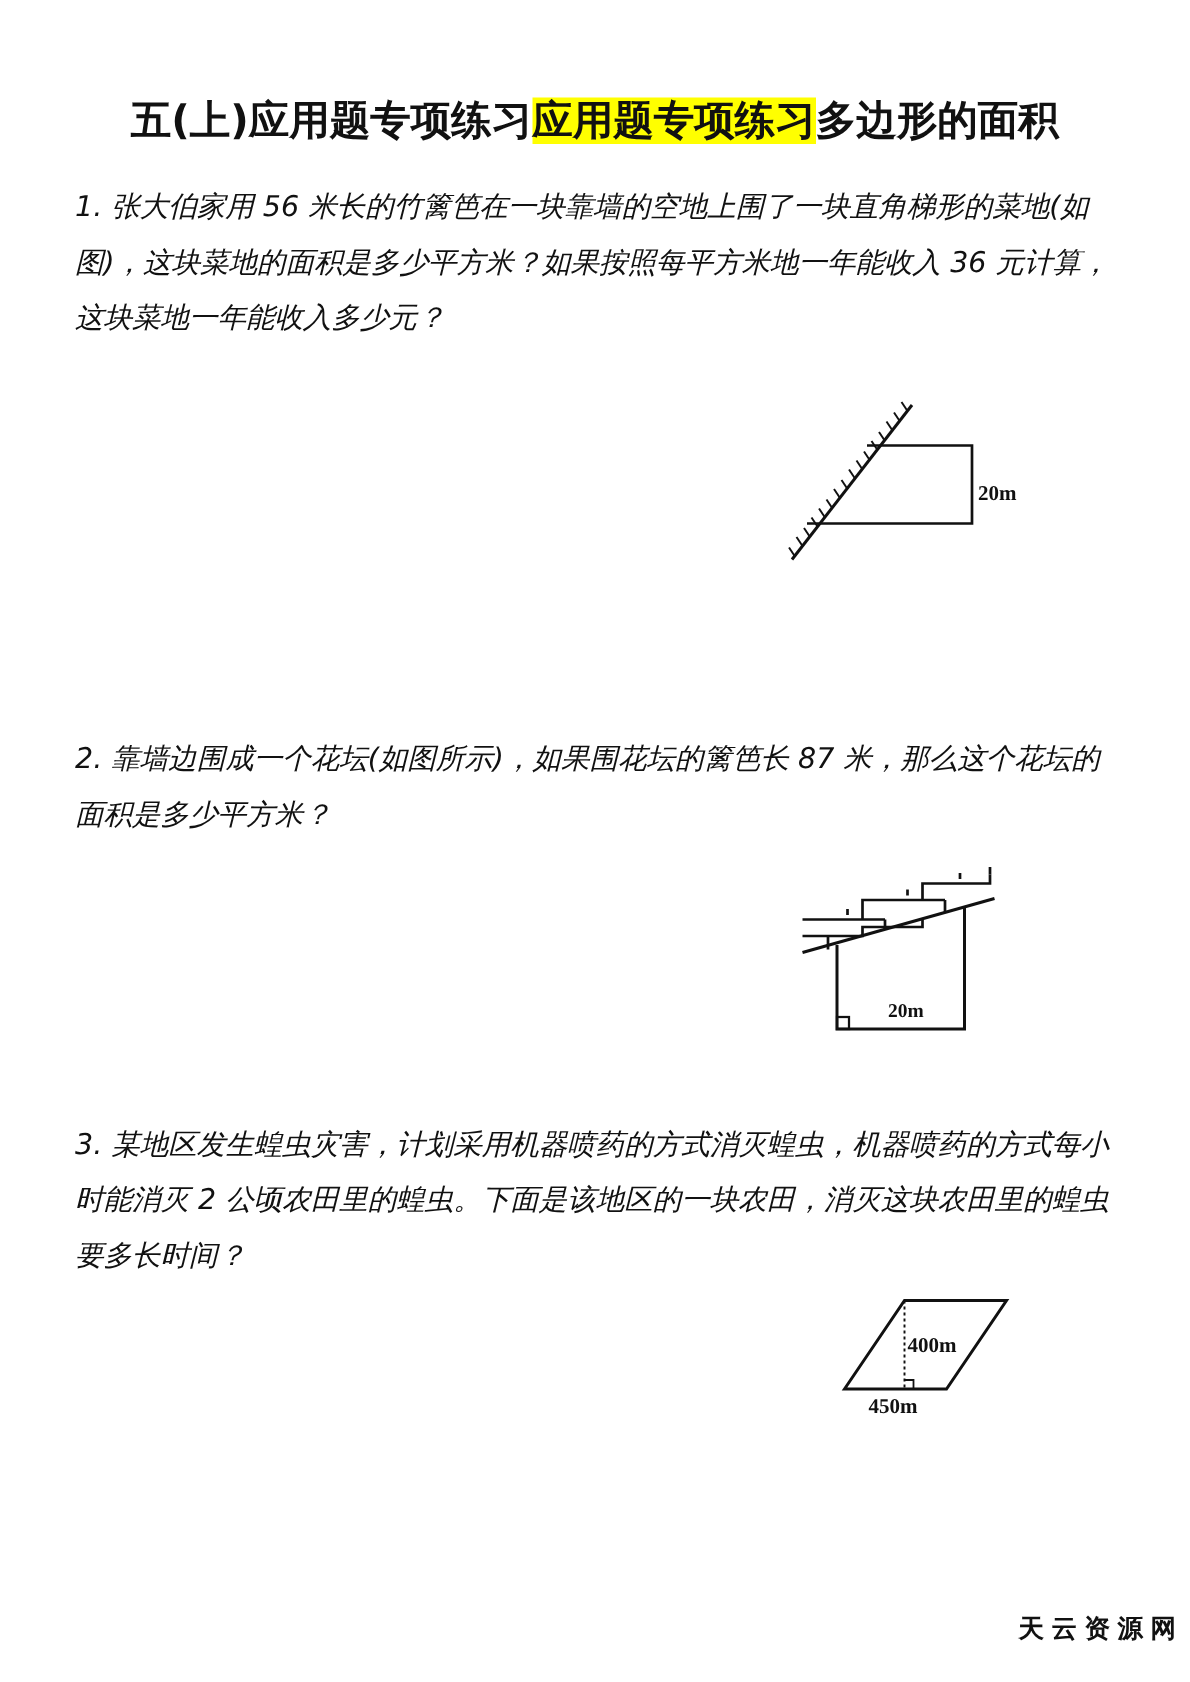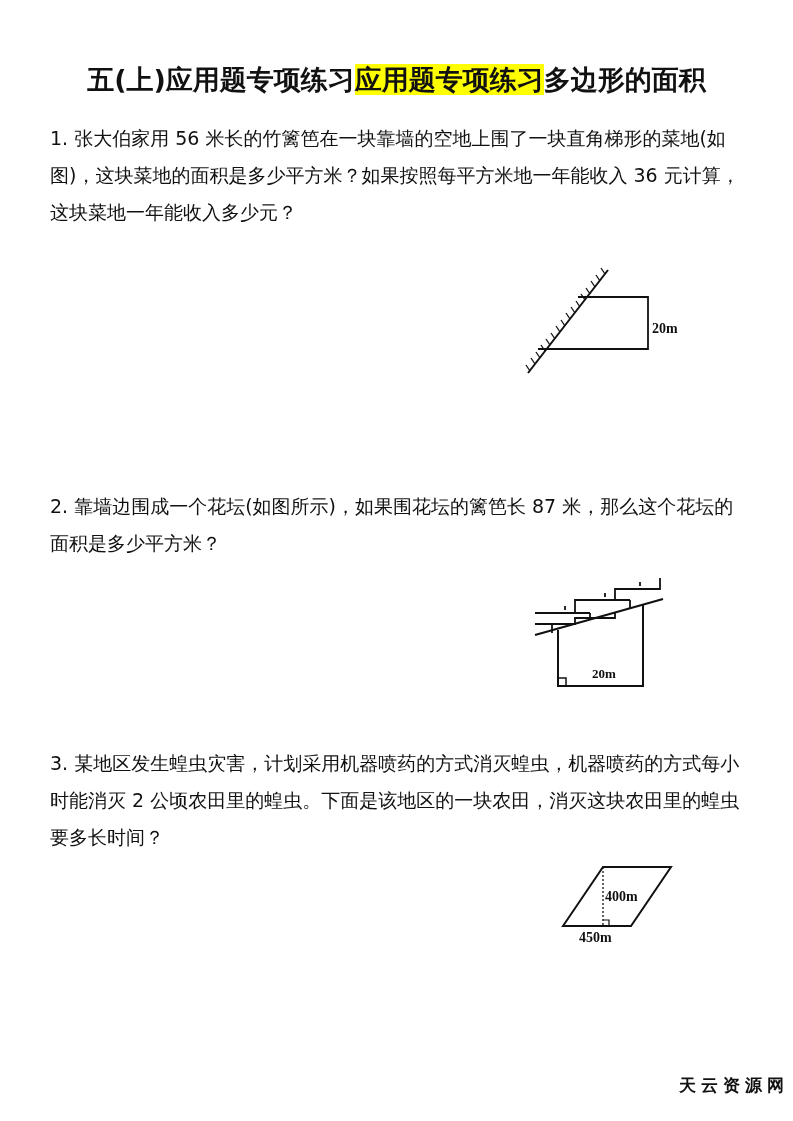--- a/index.html
+++ b/index.html
@@ -1,21 +1,21 @@
 <!DOCTYPE html>
 <html><head>
 <meta charset="utf-8">
 <style>
   html, body { margin:0; padding:0; background:#fff; }
   body { width:793px; height:1121px; position:relative; overflow:hidden;
          font-family:"DejaVu Sans", sans-serif; color:#111; }
   .title { position:absolute; top:62px; left:0; width:793px; text-align:center;
            font-size:27px; font-weight:bold; letter-spacing:0px; }
   .title .hl { background:#ffff00; }
-  .q { position:absolute; left:50px; width:690px; font-size:19px; line-height:37px; }
+  .q { position:absolute; left:50px; width:690px; font-size:19px; line-height:37px;font-style:italic; }
   .fig { position:absolute; }
   .fig svg text { font-family:"Liberation Serif", serif; font-weight:bold; }
   .footer { position:absolute; right:4px; bottom:24px; font-size:17px; font-weight:bold; letter-spacing:5px; }
 </style>
 </head>
 <body>
 
 <div class="title"><span>五(上)应用题专项练习</span><span class="hl">应用题专项练习</span><span>多边形的面积</span></div>
 
 <div class="q" style="top:120px;">1. 张大伯家用 56 米长的竹篱笆在一块靠墙的空地上围了一块直角梯形的菜地(如图)，这块菜地的面积是多少平方米？如果按照每平方米地一年能收入 36 元计算，这块菜地一年能收入多少元？</div>

